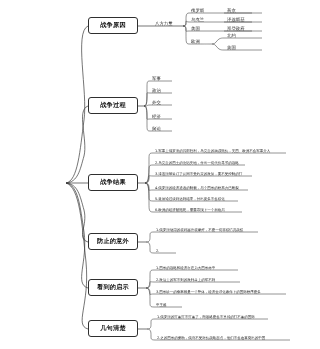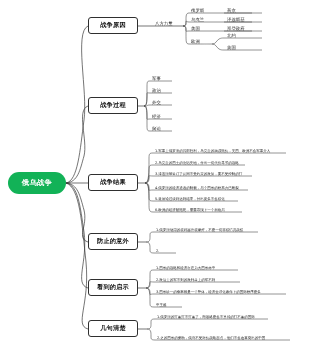--- a/index.html
+++ b/index.html
@@ -119,23 +119,20 @@
     <path class="thin" d="M154,294 L286,294"></path>
     <path class="thin" d="M154,307 L182,307"></path>
 
     <path d="M138,329 L147,329"></path>
     <path class="thin" d="M147,329 C151,329 151,327 151,323 C151,320 151,319 155,319"></path>
     <path class="thin" d="M147,329 C151,329 151,332 151,336 C151,339 151,340 155,340"></path>
     <path class="thin" d="M155,319 L268,319"></path>
     <path class="thin" d="M155,340 L290,340"></path>
   </svg>
 
-  <div class="node root">
-    <span>俄乌战争</span>
-  </div>
 
   <div class="node l1" style="left:88px;top:17px;">
     <span>战争原因</span>
   </div>
   <div class="node l1" style="left:88px;top:97px;">
     <span>战争过程</span>
   </div>
   <div class="node l1" style="left:88px;top:174px;">
     <span>战争结果</span>
   </div>

